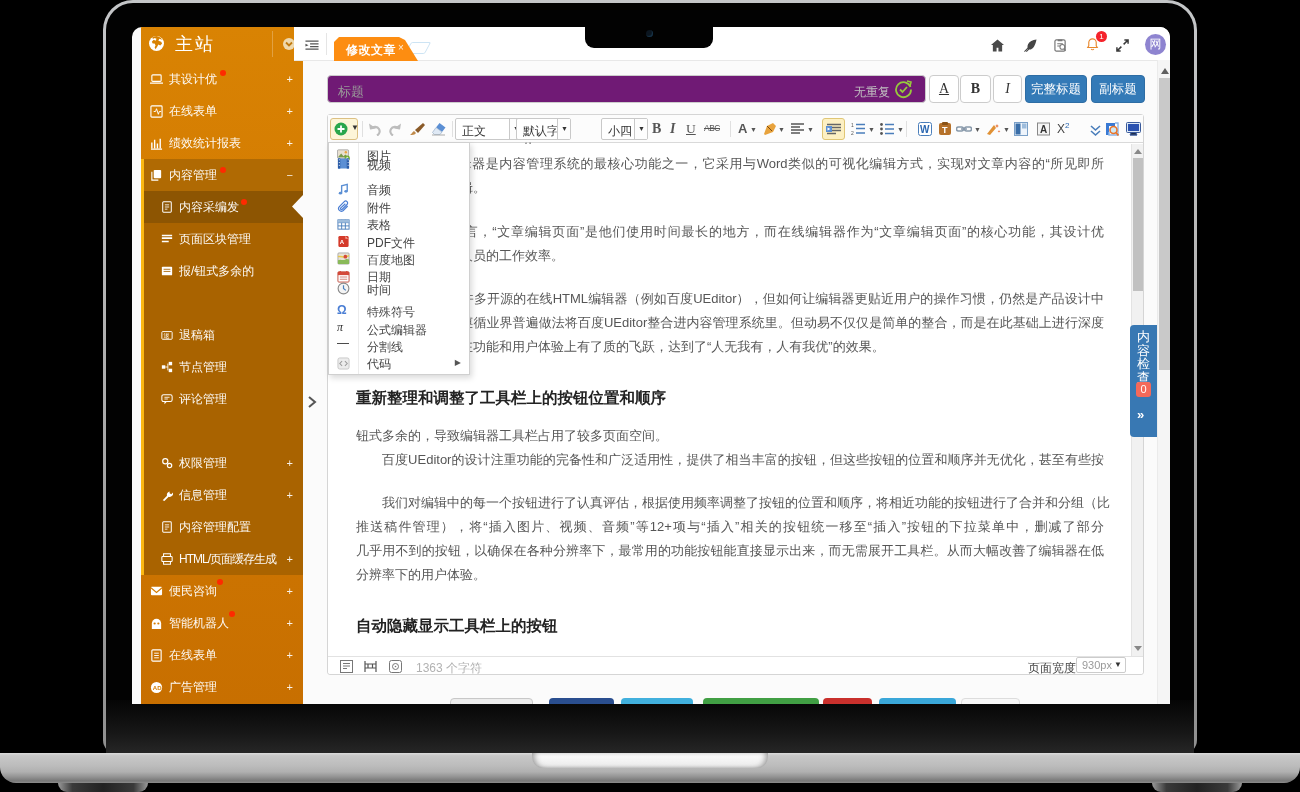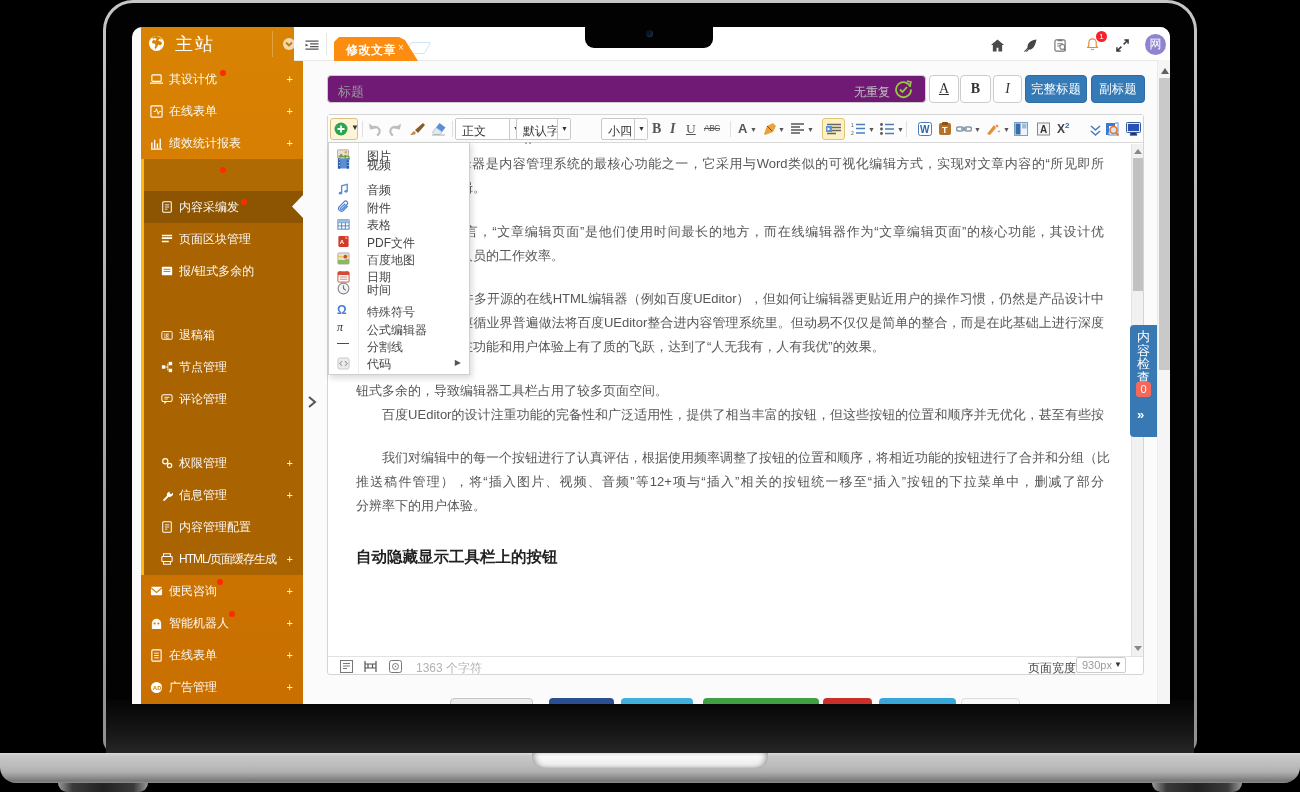--- a/index.html
+++ b/index.html
@@ -148,20 +148,28 @@
           </svg>
           <span class="lb">在线表单</span>
           <span class="pm">+</span>
         </div>
       <div class="srow" style="top:99.5px">
           <svg class="ic" viewBox="0 0 14 14">
             <path d="M1 13h12M2 12V6M5 12V3M8 12V7M11 12V2" stroke="#fff" stroke-width="1.5"></path>
           </svg>
           <span class="lb">绩效统计报表</span>
           <span class="pm">+</span>
+        </div>
+      <div class="srow" style="top:131.5px">
+          <svg class="ic" viewBox="0 0 14 14">
+            <path d="M2 3v9h7" fill="none" stroke="#fff" stroke-width="1.2"></path>
+            <rect x="4" y="1" width="8" height="9" rx="1" fill="#fff"></rect>
+          </svg>
+          <span class="lb">内容管理</span>
+          <span class="pm">−</span>
         </div>
       <div class="rdot" style="left:79px;top:139.5px"></div>
       <div class="srow" style="top:163.5px">
           <svg class="ic2" viewBox="0 0 14 14">
             <rect x="2" y="1" width="10" height="12" rx="1" fill="none" stroke="#fff" stroke-width="1.2"></rect>
             <path d="M4.5 4.5h5M4.5 7h5M4.5 9.5h3" stroke="#fff" stroke-width="1"></path>
           </svg>
           <span class="lb2">内容采编发</span>
         </div>
       <div class="rdot" style="left:100px;top:172px"></div>
@@ -406,21 +414,21 @@
           <span class="car" style="left:675px">▼</span>
         <svg class="tic" style="left:686px;width:14px" viewBox="0 0 14 14">
             <rect x="0.5" y="0.5" width="13" height="13" fill="#eef4fb" stroke="#7aa0c8" stroke-width="1"></rect>
             <rect x="1.5" y="1.5" width="5" height="11" fill="#3a6ea8"></rect>
             <rect x="8" y="1.5" width="4.5" height="5" fill="#9dbcdc"></rect>
           </svg>
         <svg class="tic" style="left:709px;width:13px" viewBox="0 0 13 13">
             <rect x="0.5" y="0.5" width="12" height="12" fill="#f4f4f4" stroke="#888" stroke-width="1"></rect>
             <text x="3" y="10.5" font-size="10" font-weight="bold" fill="#333">A</text>
           </svg>
-        <span class="tt" style="left:729px;font-size:12px;font-weight:bold;color:#444">X<sup style="font-size:8px;color:#2a66b0">2</sup></span>
+        <span class="tt" style="left:729px;font-size:12px;font-weight:normal;color:#444">X<sup style="font-size:8px;color:#2a66b0">2</sup></span>
         <svg class="tic" style="left:762px;width:11px;top:9px" viewBox="0 0 11 10">
             <path d="M1 0l4.5 4L10 0M1 5l4.5 4L10 5" stroke="#4a7ebb" stroke-width="1.6" fill="none"></path>
           </svg>
         <svg class="tic" style="left:777px;width:14px" viewBox="0 0 14 14">
             <path d="M1 1h9v3H4v9H1z" fill="#3a7ad4"></path>
             <path d="M10 1h3v12H4v-3" fill="none" stroke="#8ab4e8" stroke-width="1.4"></path>
             <circle cx="8.5" cy="8" r="3.5" fill="#cfe8f4" stroke="#e8742a" stroke-width="1.6"></circle>
             <path d="M11 10.5l2.5 3" stroke="#e8742a" stroke-width="1.8"></path>
           </svg>
         <svg class="tic" style="left:798px;width:15px" viewBox="0 0 15 14">
@@ -437,27 +445,29 @@
             </div>
           <div class="par">
               <div class="bl jl" style="padding-left:26px">对编辑人员而言，“文章编辑页面”是他们使用时间最长的地方，而在线编辑器作为“文章编辑页面”的核心功能，其设计优</div>
               <div class="bl">劣直接影响到编辑人员的工作效率。</div>
             </div>
           <div class="par">
               <div class="bl jl" style="padding-left:26px">虽然市面上有许多开源的在线HTML编辑器（例如百度UEditor），但如何让编辑器更贴近用户的操作习惯，仍然是产品设计中</div>
               <div class="bl jl">重要的课题。动易遵循业界普遍做法将百度UEditor整合进内容管理系统里。但动易不仅仅是简单的整合，而是在此基础上进行深度</div>
               <div class="bl">的二次开发，使其在功能和用户体验上有了质的飞跃，达到了“人无我有，人有我优”的效果。</div>
             </div>
+          <h3>重新整理和调整了工具栏上的按钮位置和顺序</h3>
           <div class="par">
               <div class="bl">钮式多余的，导致编辑器工具栏占用了较多页面空间。</div>
               <div class="bl jl" style="padding-left:26px">百度UEditor的设计注重功能的完备性和广泛适用性，提供了相当丰富的按钮，但这些按钮的位置和顺序并无优化，甚至有些按</div>
             </div>
           <div class="par">
               <div class="bl jl" style="padding-left:26px">我们对编辑中的每一个按钮进行了认真评估，根据使用频率调整了按钮的位置和顺序，将相近功能的按钮进行了合并和分组（比</div>
               <div class="bl jl">推送稿件管理），将“插入图片、视频、音频”等12+项与“插入”相关的按钮统一移至“插入”按钮的下拉菜单中，删减了部分</div>
+              <div class="bl jl">几乎用不到的按钮，以确保在各种分辨率下，最常用的功能按钮能直接显示出来，而无需展开工具栏。从而大幅改善了编辑器在低</div>
               <div class="bl">分辨率下的用户体验。</div>
             </div>
           <h3>自动隐藏显示工具栏上的按钮</h3>
         </div>
       </div>
       <div id="escroll">
         <div style="position:absolute;left:2px;top:5px;width:0;height:0;border-left:4px solid transparent;border-right:4px solid transparent;border-bottom:5px solid #888"></div>
         <div class="thumb"></div>
         <div style="position:absolute;left:2px;top:502px;width:0;height:0;border-left:4px solid transparent;border-right:4px solid transparent;border-top:5px solid #888"></div>
       </div>

